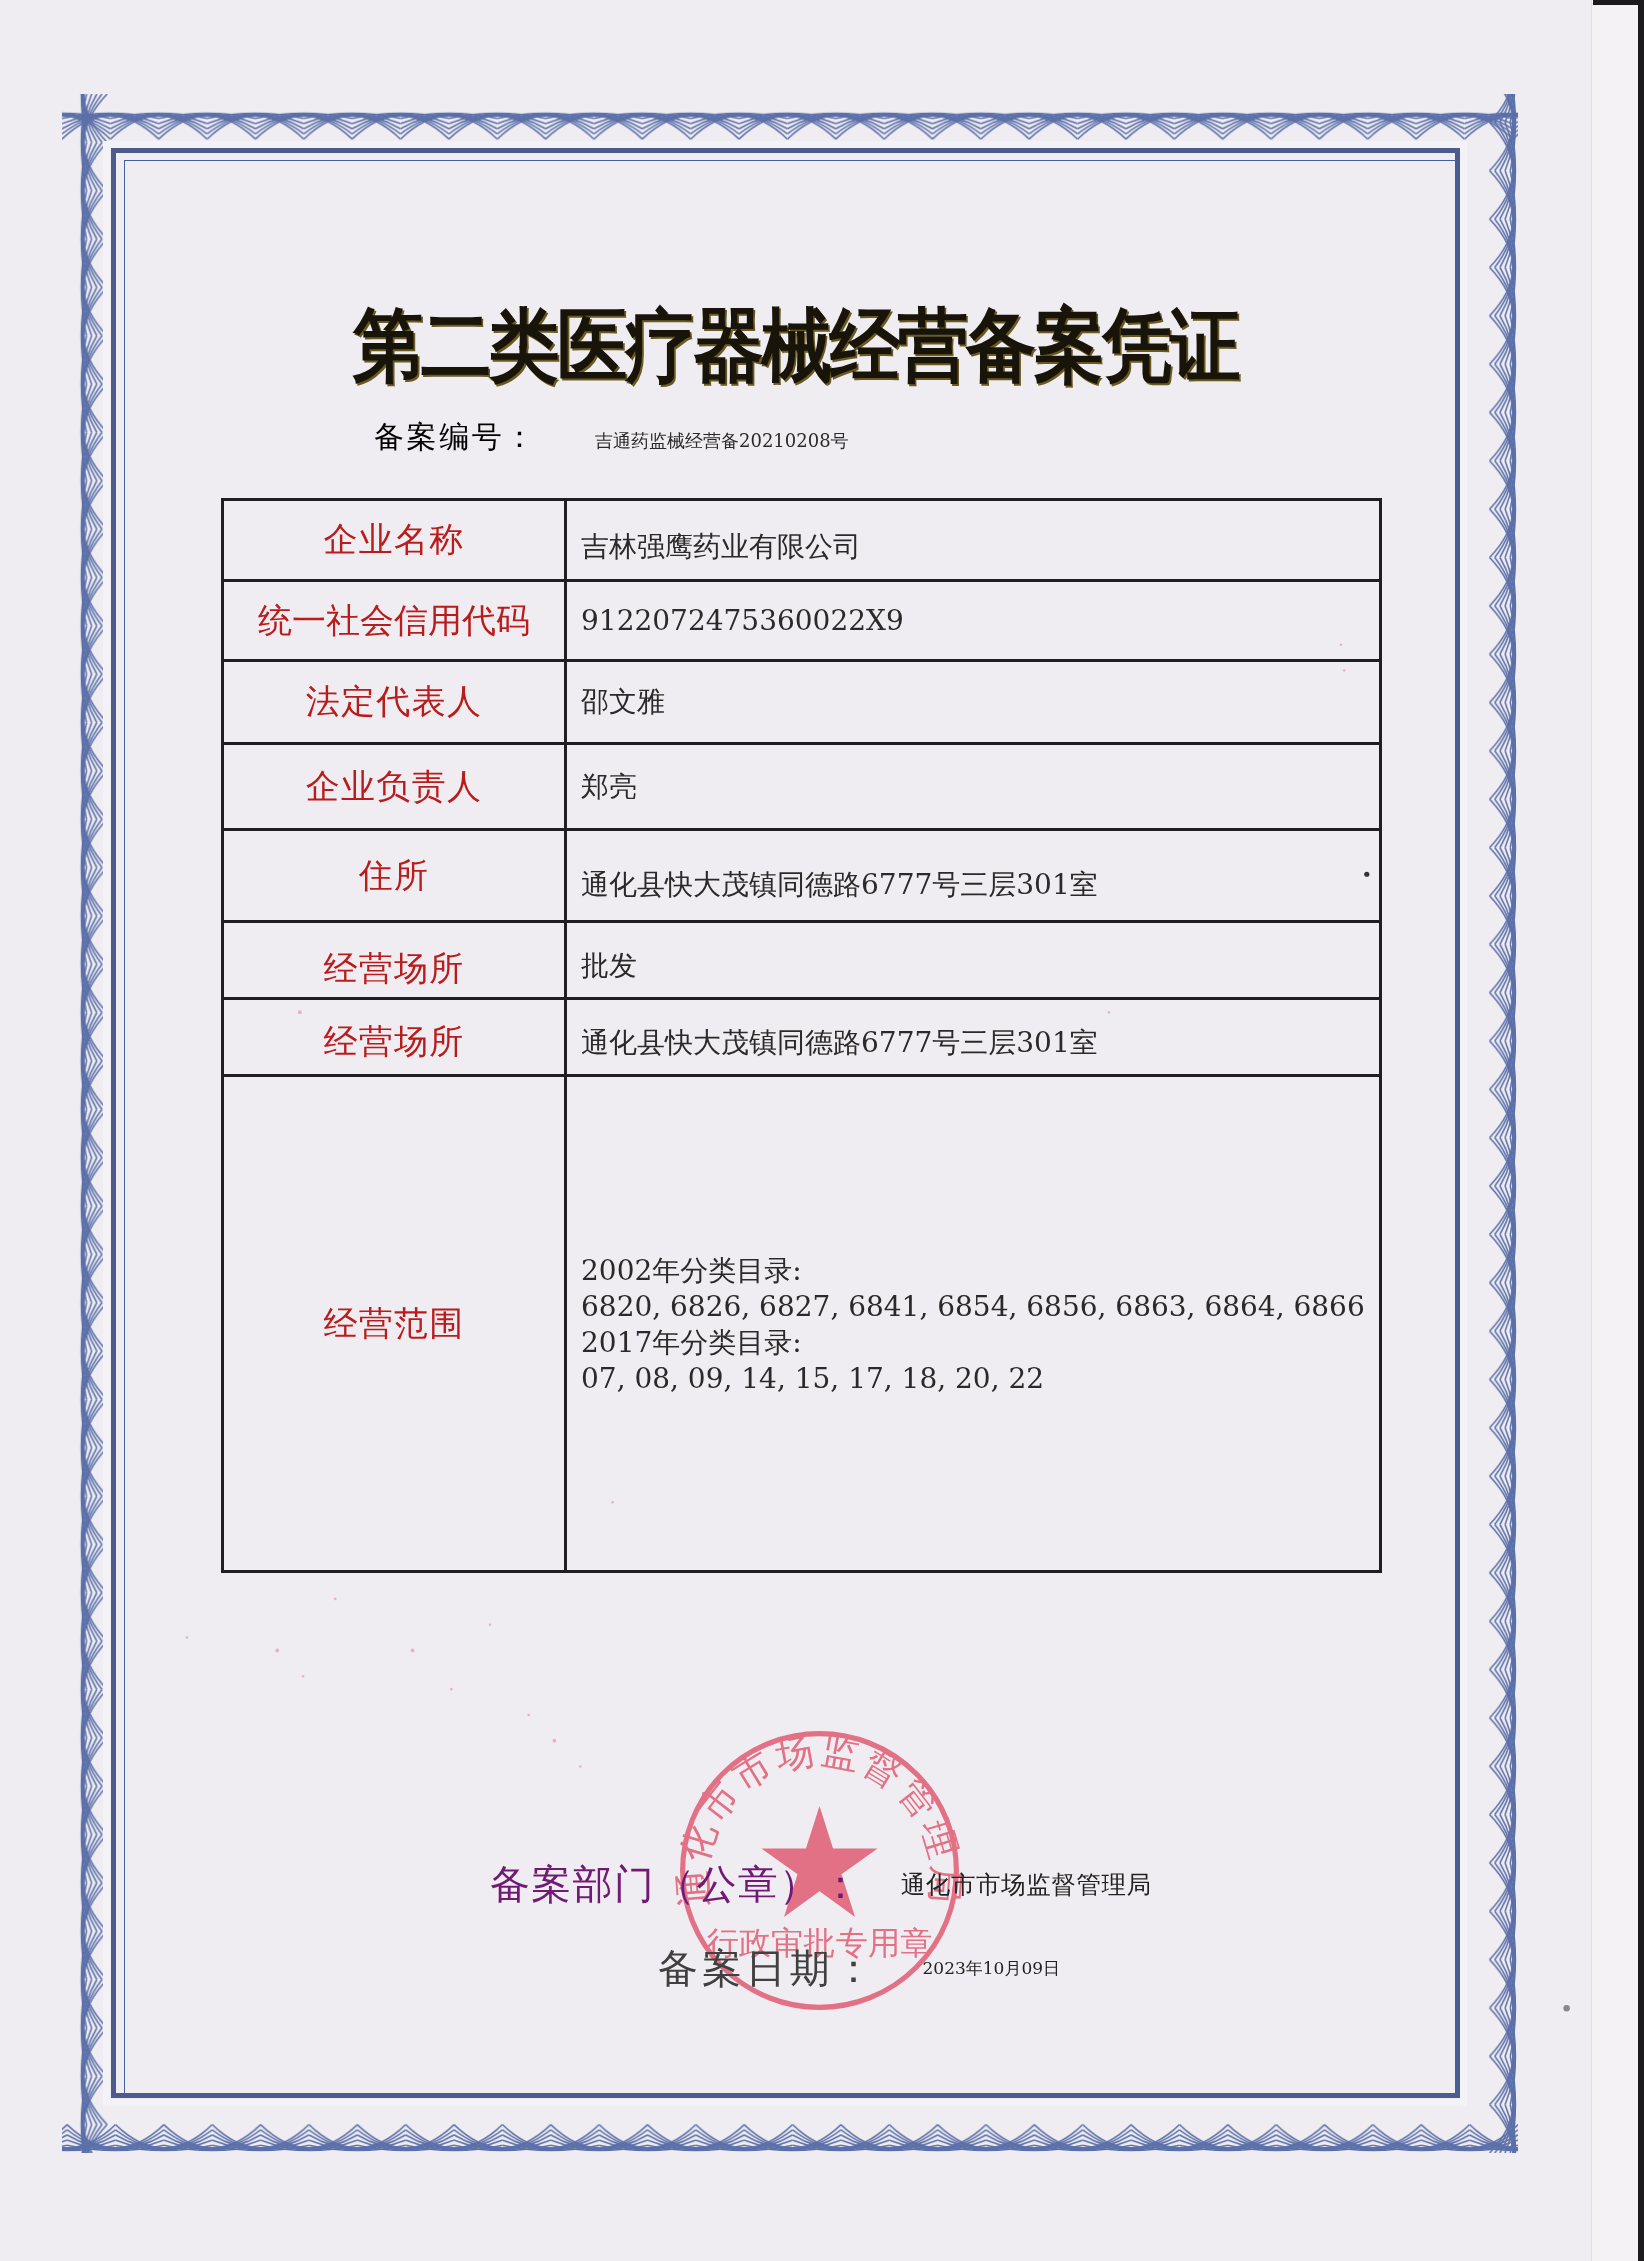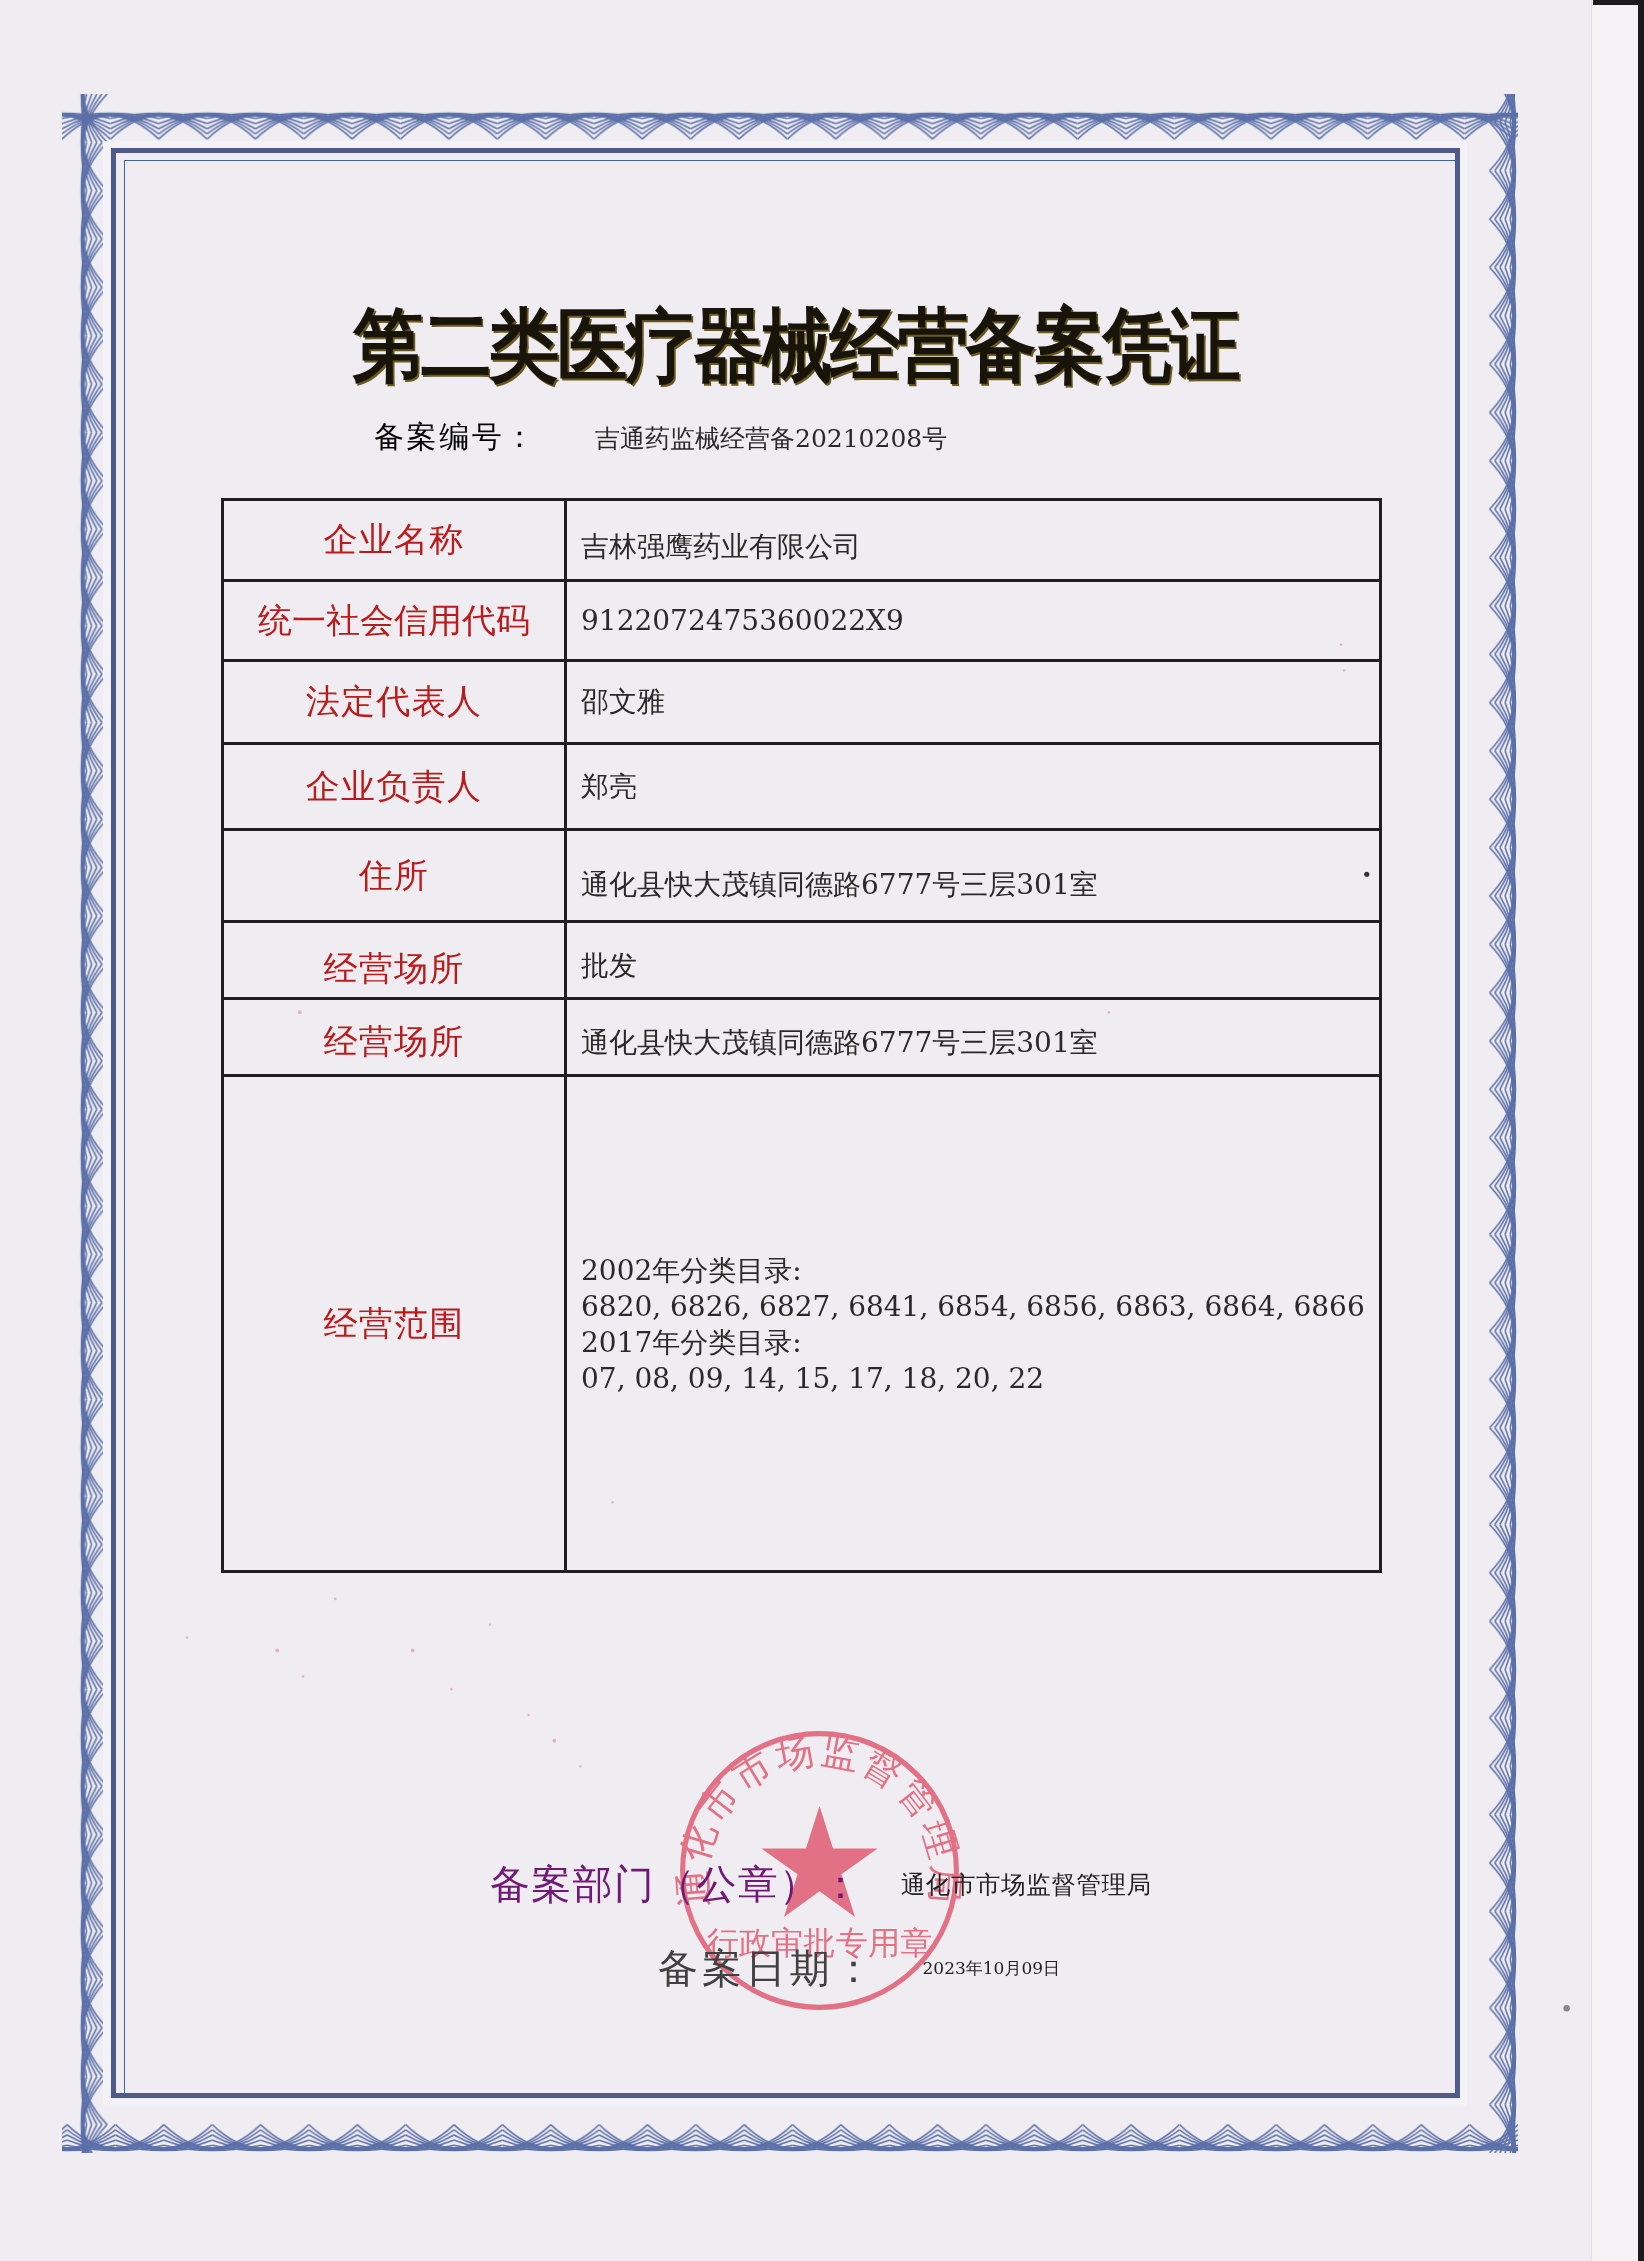--- a/index.html
+++ b/index.html
@@ -22,21 +22,21 @@
 
   .title {
     position: absolute; left: 0; width: 1591px; top: 293px; text-align: center;
     font-family: "DejaVu Sans", sans-serif; font-weight: bold; font-size: 80px;
     letter-spacing: -2.6px; color: #18140a;
     text-shadow: 1.9px 1.9px 0 #6b5a20;
     transform: scaleX(0.88);
   }
   .filing { position: absolute; top: 417px; left: 374px; font-size: 27px; display: flex; align-items: baseline; }
   .filing .lbl { font-family: "DejaVu Sans", sans-serif; font-size: 30px; color: #000000; letter-spacing: 2.6px; }
-  .filing .val { margin-left: 58px; font-size: 25px; color: #2a2a2a; }
+  .filing .val { margin-left: 58px; font-size: 18px; color: #2a2a2a; }
 
   table.info {
     position: absolute; left: 221px; top: 498px; width: 1161px;
     border-collapse: collapse; table-layout: fixed;
   }
   table.info td { border: 3.9px solid #1f1f22; padding: 0; vertical-align: middle; }
   table.info td.k {
     width: 340px; text-align: center; font-family: "DejaVu Sans", sans-serif;
     font-size: 34px; color: #b91c1c; letter-spacing: 1.3px;
   }

